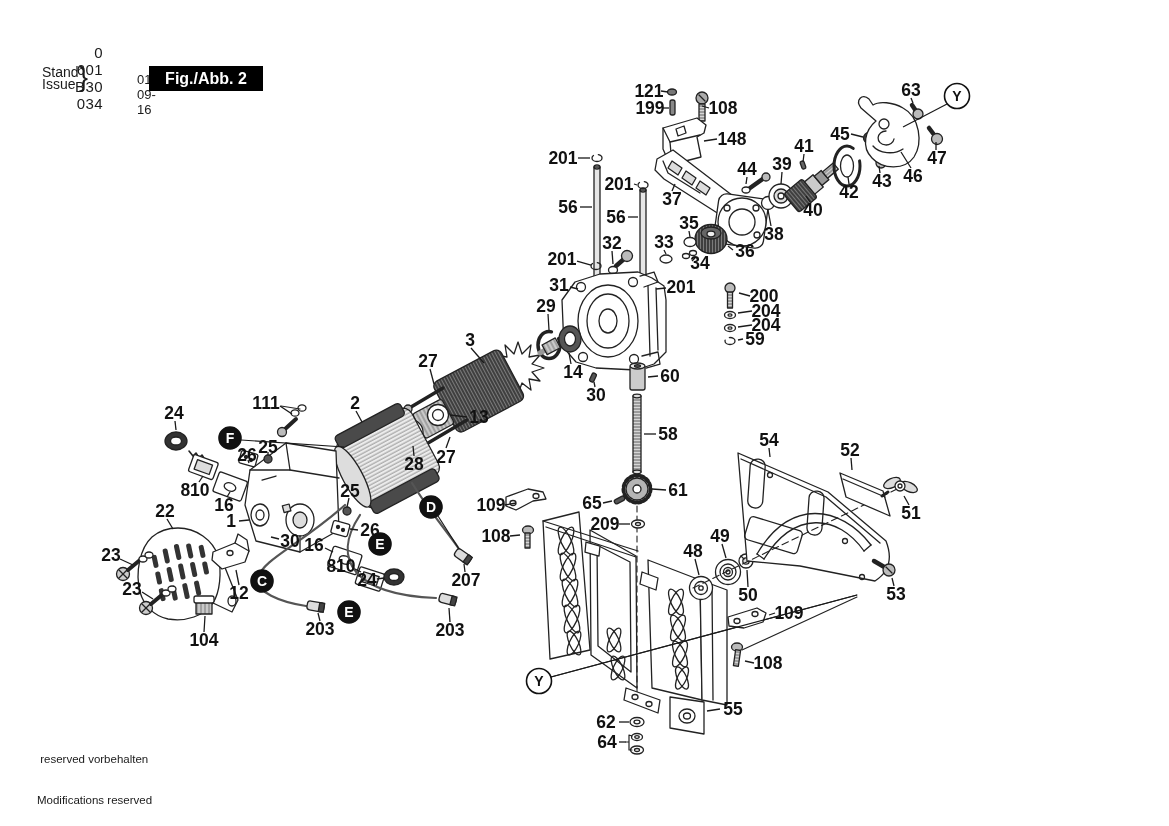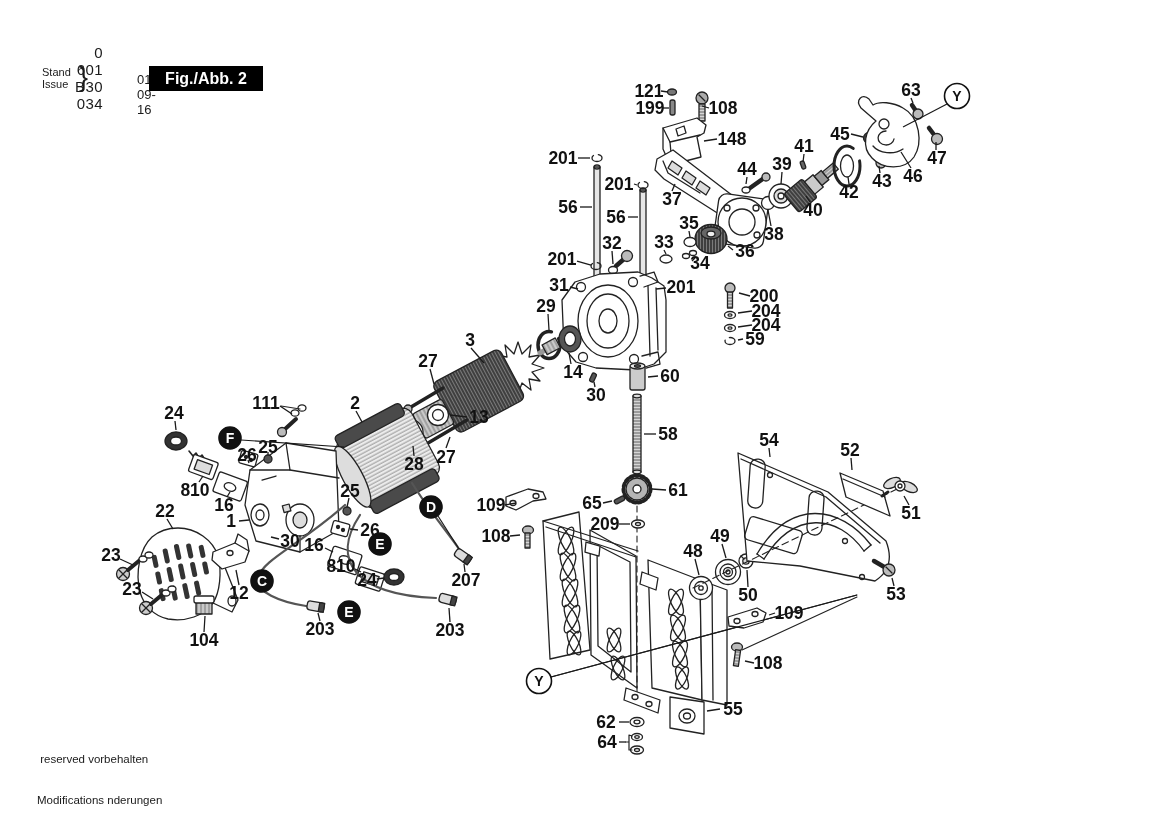--- a/index.html
+++ b/index.html
@@ -1,20 +1,20 @@
 <!DOCTYPE html>
 <html><head>
 <meta charset="utf-8">
 <style>
   html,body{margin:0;padding:0;background:#fff;}
   body{width:1169px;height:826px;position:relative;overflow:hidden;
        font-family:"Liberation Sans",sans-serif;color:#1a1a1a;}
   .hdr{position:absolute;left:0;top:0;}
   .part-number{position:absolute;left:75px;top:44px;font-size:15px;letter-spacing:.5px;text-align:right;}
-  .stand-block{position:absolute;left:42px;top:66px;font-size:11px;line-height:12px;}
+  .stand-block{position:absolute;left:42px;top:66px;font-size:14px;line-height:12px;}
   .brace{position:absolute;left:79px;top:62px;font-size:27px;font-weight:400;}
   .issue-date{position:absolute;left:94px;top:72px;font-size:13px;margin-left:43px;}
   .figbox{position:absolute;left:149px;top:66px;width:114px;height:25px;background:#000;color:#fff;
           font-size:16px;font-weight:bold;display:flex;align-items:center;justify-content:center;}
   .ftr{position:absolute;left:37px;top:726px;font-size:11.5px;line-height:13.5px;white-space:pre;}
   svg{position:absolute;left:0;top:0;}
   .plabel{font-family:"Liberation Sans",sans-serif;font-weight:bold;font-size:17.5px;fill:#111;}
   .cletter{font-family:"Liberation Sans",sans-serif;font-weight:bold;font-size:14px;}
 </style>
 </head>
@@ -703,16 +703,16 @@
       <line x1="551" y1="677" x2="857" y2="595" stroke="#1a1a1a" stroke-width="1.2"></line>
       <g>
         <circle cx="539" cy="681" r="12.5" fill="#fff" stroke="#111" stroke-width="1.6"></circle>
         <text x="539" y="686" text-anchor="middle" class="cletter" fill="#111">Y</text>
       </g>
     </g>
 </svg>
 
 <div class="ftr">
   <div> reserved vorbehalten</div>
-  <div>Modifications nderungen</div>
+  <div>Modifications reserved</div>
   
   
 </div>
 
 </body></html>

